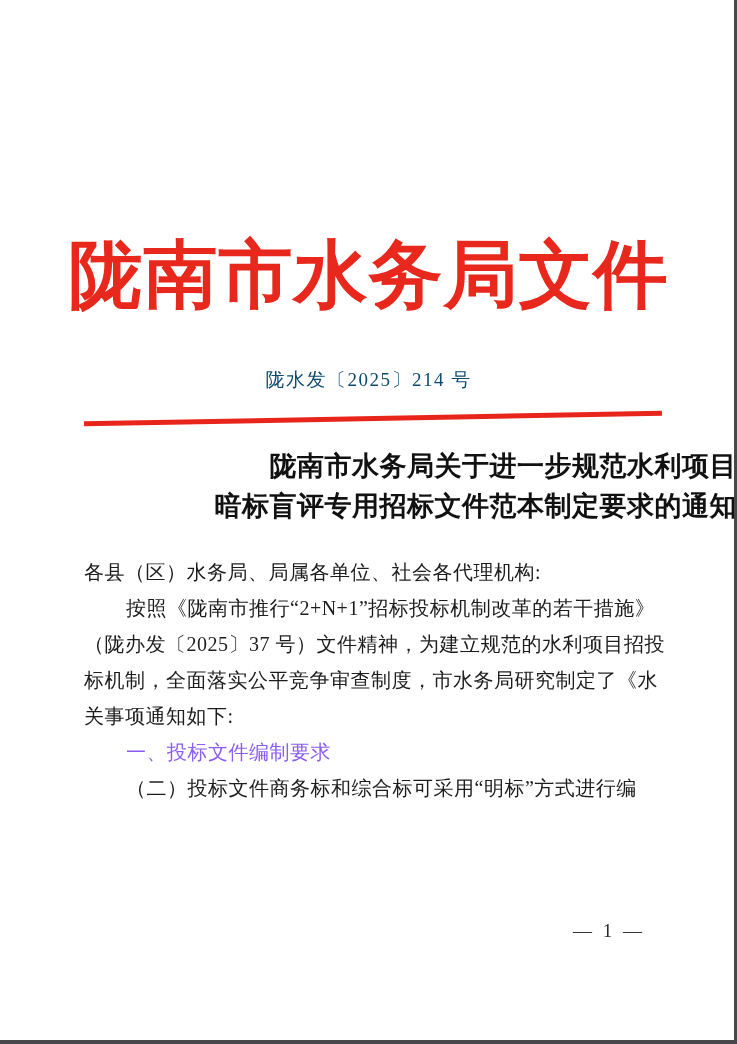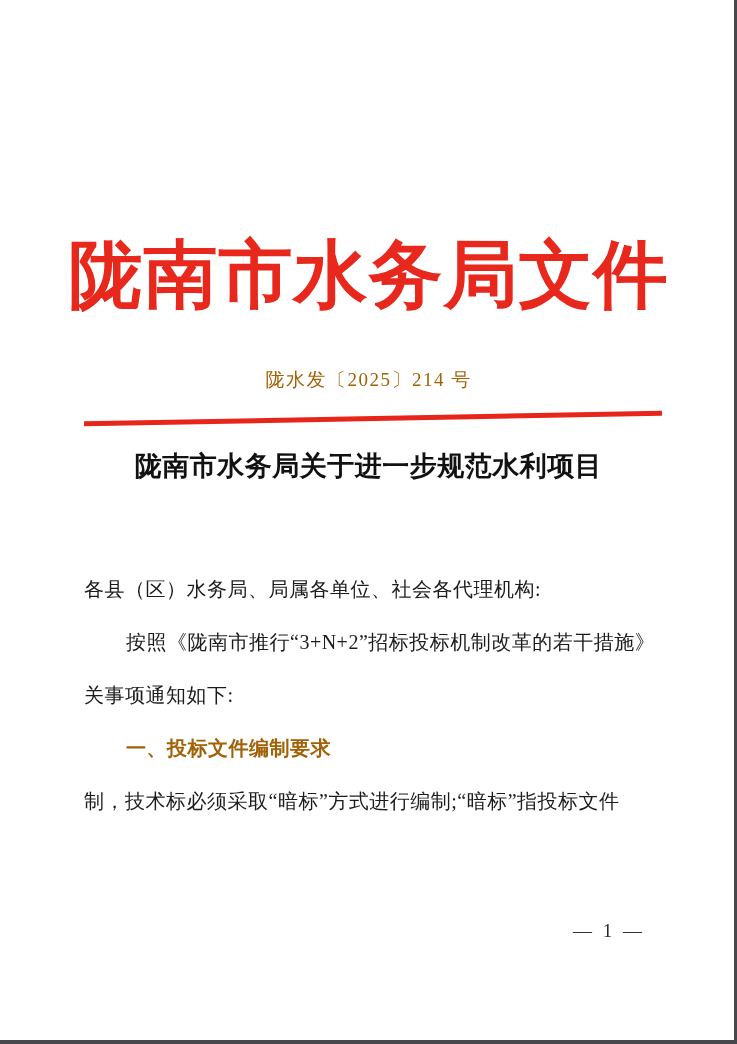--- a/index.html
+++ b/index.html
@@ -29,69 +29,68 @@
     font-family: "Liberation Serif", "DejaVu Serif", serif;
     white-space: nowrap;
   }
   .doc-number {
     position: absolute;
     top: 367px;
     left: 0;
     width: 100%;
     text-align: center;
     font-size: 19px;
-    color: #a16207;
+    color: #0c4a6e;
     letter-spacing: 1.5px;
     white-space: nowrap;
   }
   .red-line {
     position: absolute;
     top: 416px;
     left: 84px;
     width: 578px;
     height: 5px;
     background: #e8251a;
     transform: rotate(-1.05deg);
     transform-origin: center center;
   }
   .doc-title {
     position: absolute;
     top: 446px;
     left: 0;
     width: 100%;
-    text-align: center;
+    text-align: right;
     font-size: 27px;
     font-weight: bold;
     color: #111111;
     line-height: 40px;
     letter-spacing: 0.5px;
     font-family: "Liberation Serif", "DejaVu Serif", serif;
     white-space: nowrap;
   }
   .body-text {
     position: absolute;
     top: 554px;
     left: 84px;
     width: 580px;
     font-size: 20px;
     color: #1c1c1c;
     line-height: 36px;
     letter-spacing: 0.5px;
   }
   .body-line {
     white-space: nowrap;
-    margin-top: 17px;
   }
   .body-line.indent {
     text-indent: 42px;
   }
   .body-line.bold {
-    font-weight: bold;
+    font-weight: normal;
     font-family: "Liberation Sans", "DejaVu Sans", sans-serif;
-    color: #a16207;
+    color: #8b5cf6;
   }
   .page-number {
     position: absolute;
     top: 920px;
     right: 92px;
     font-size: 19px;
     color: #2a2a2a;
     letter-spacing: 3px;
     white-space: nowrap;
   }
@@ -118,28 +117,31 @@
 <div class="page">
 
   <div class="agency-title">陇南市水务局文件</div>
 
   <div class="doc-number">陇水发〔2025〕214 号</div>
 
   <div class="red-line"></div>
 
   <div class="doc-title">
     <div>陇南市水务局关于进一步规范水利项目</div>
+    <div>暗标盲评专用招标文件范本制定要求的通知</div>
   </div>
 
   <div class="body-text">
       <div class="body-line">各县（区）水务局、局属各单位、社会各代理机构:</div>
-      <div class="body-line indent">按照《陇南市推行“3+N+2”招标投标机制改革的若干措施》</div>
+      <div class="body-line indent">按照《陇南市推行“2+N+1”招标投标机制改革的若干措施》</div>
+      <div class="body-line">（陇办发〔2025〕37 号）文件精神，为建立规范的水利项目招投</div>
+      <div class="body-line">标机制，全面落实公平竞争审查制度，市水务局研究制定了《水</div>
       <div class="body-line">关事项通知如下:</div>
       <div class="body-line indent bold">一、投标文件编制要求</div>
-      <div class="body-line">制，技术标必须采取“暗标”方式进行编制;“暗标”指投标文件</div>
+      <div class="body-line indent">（二）投标文件商务标和综合标可采用“明标”方式进行编</div>
     </div>
 
   <div class="page-number">— 1 —</div>
 
   <div class="edge-right"></div>
   <div class="edge-bottom"></div>
 
 </div>
 
 </body></html>

